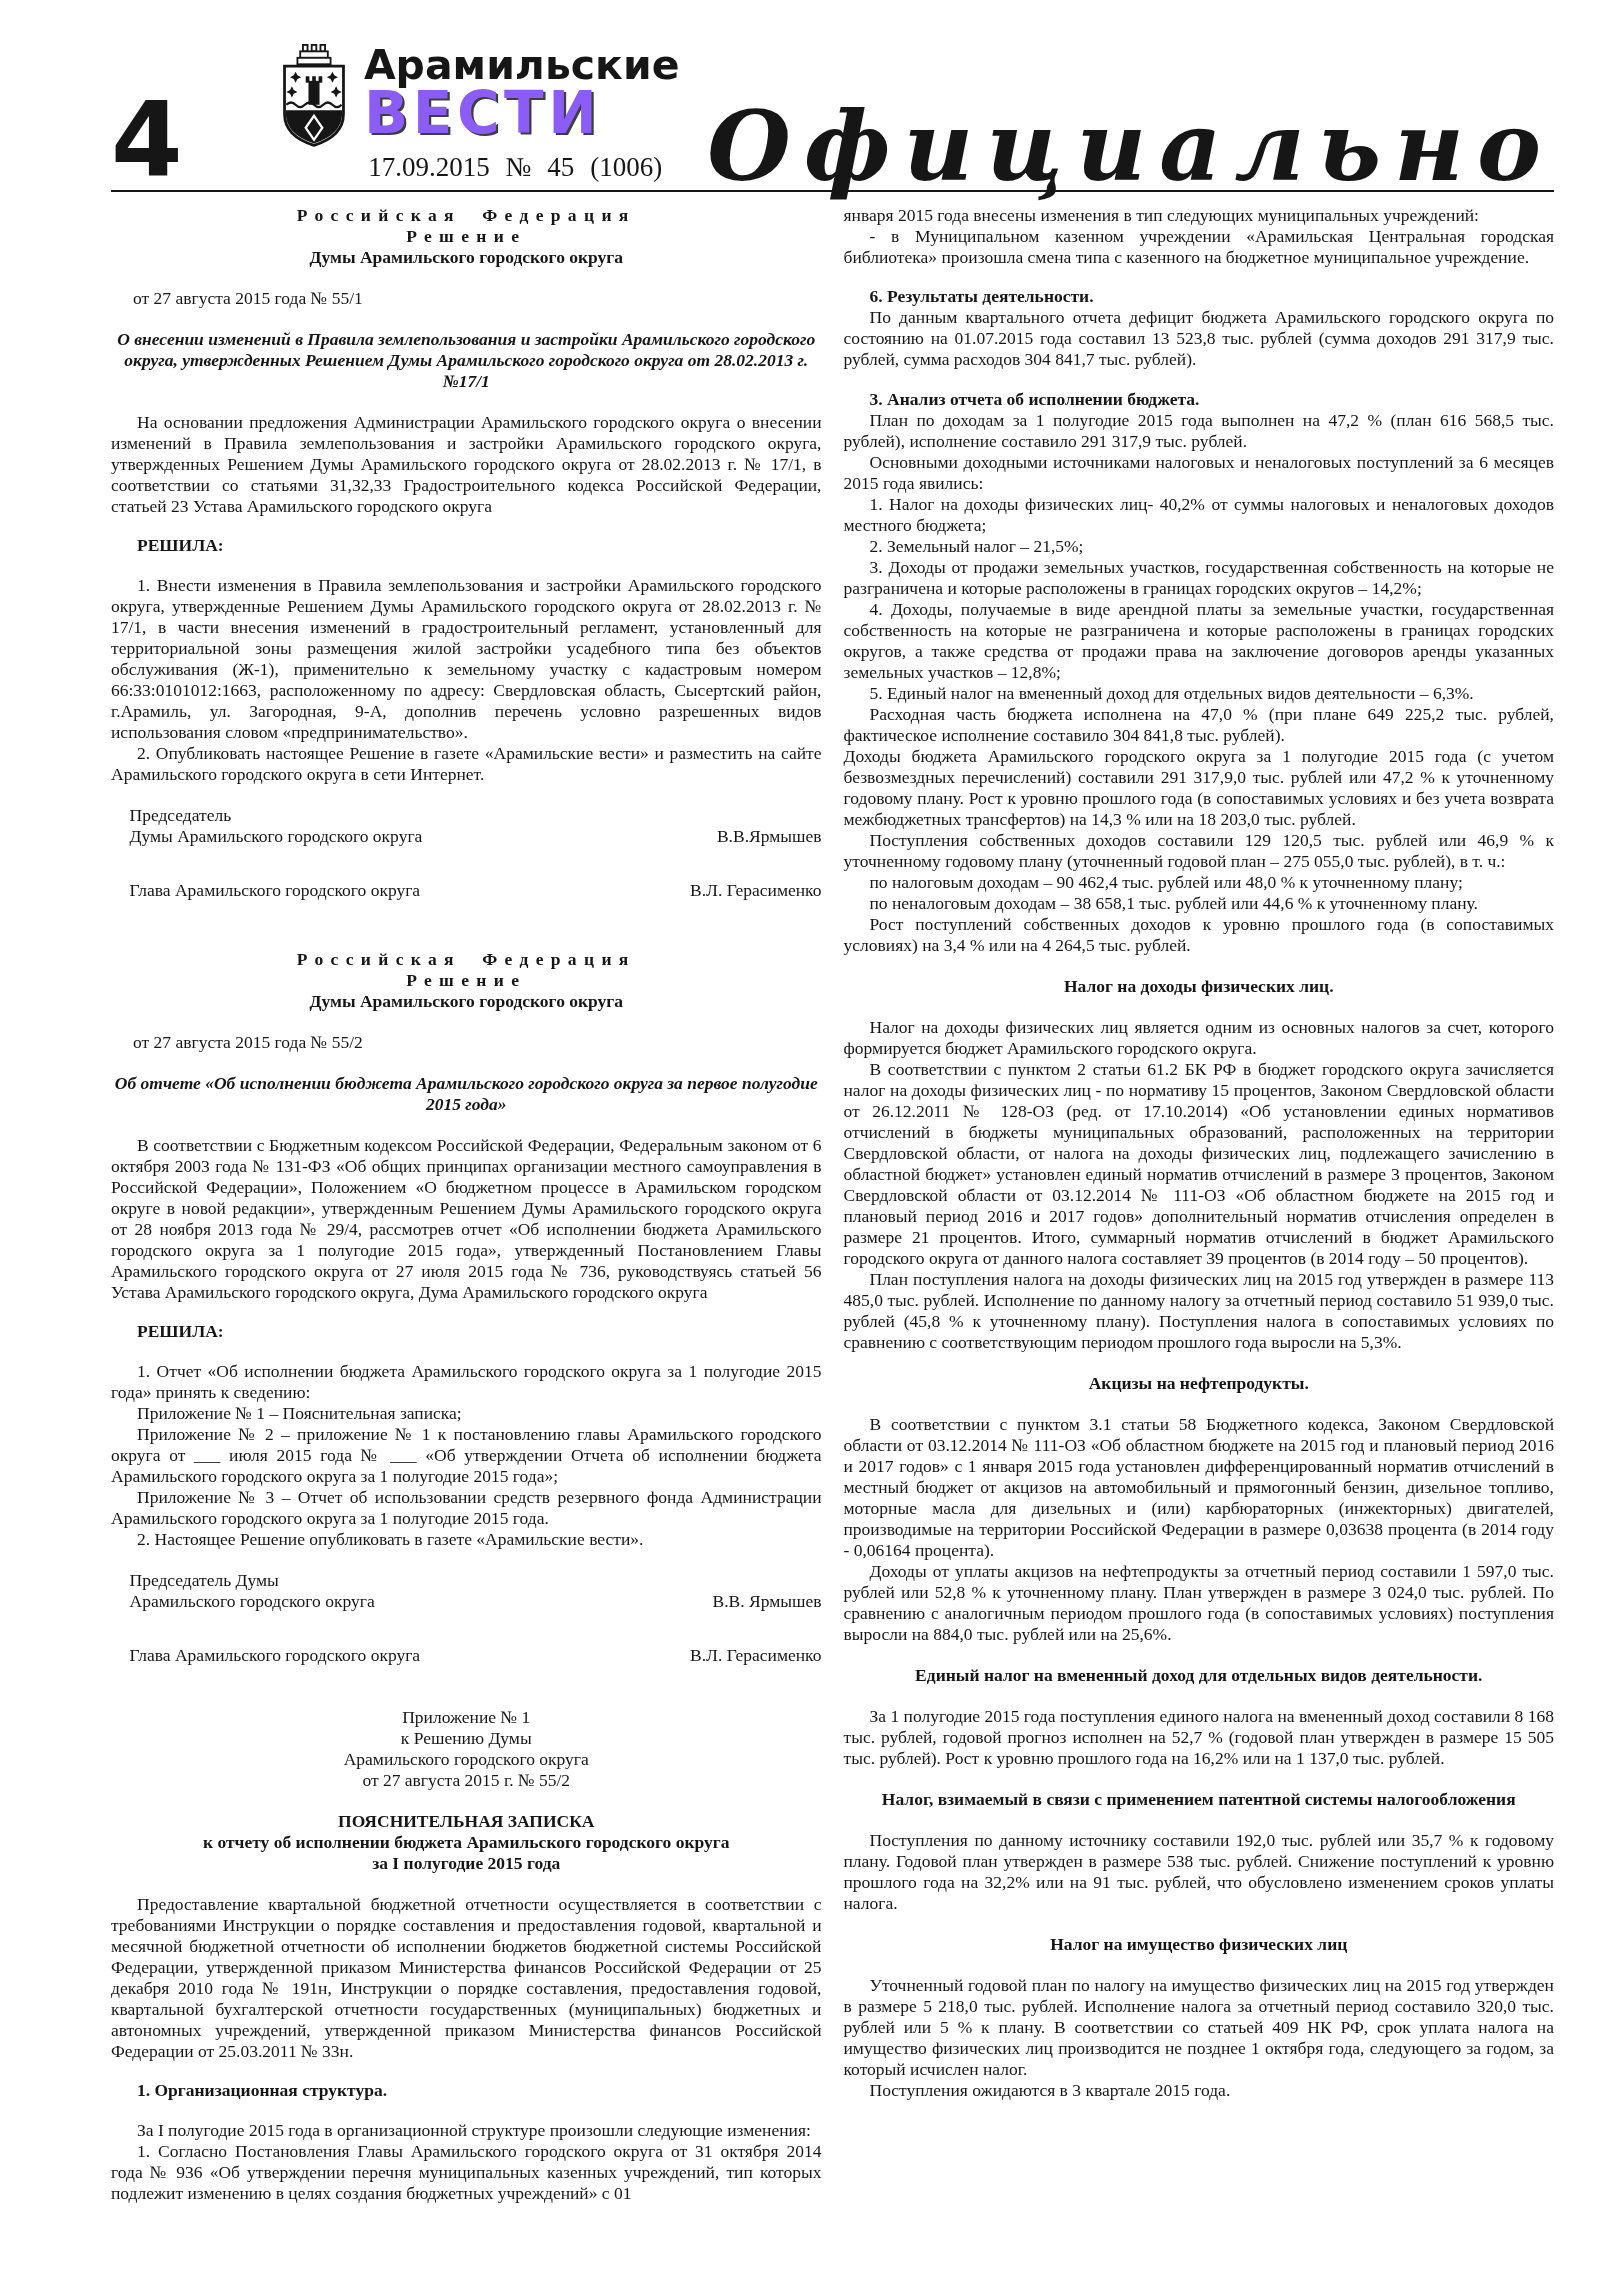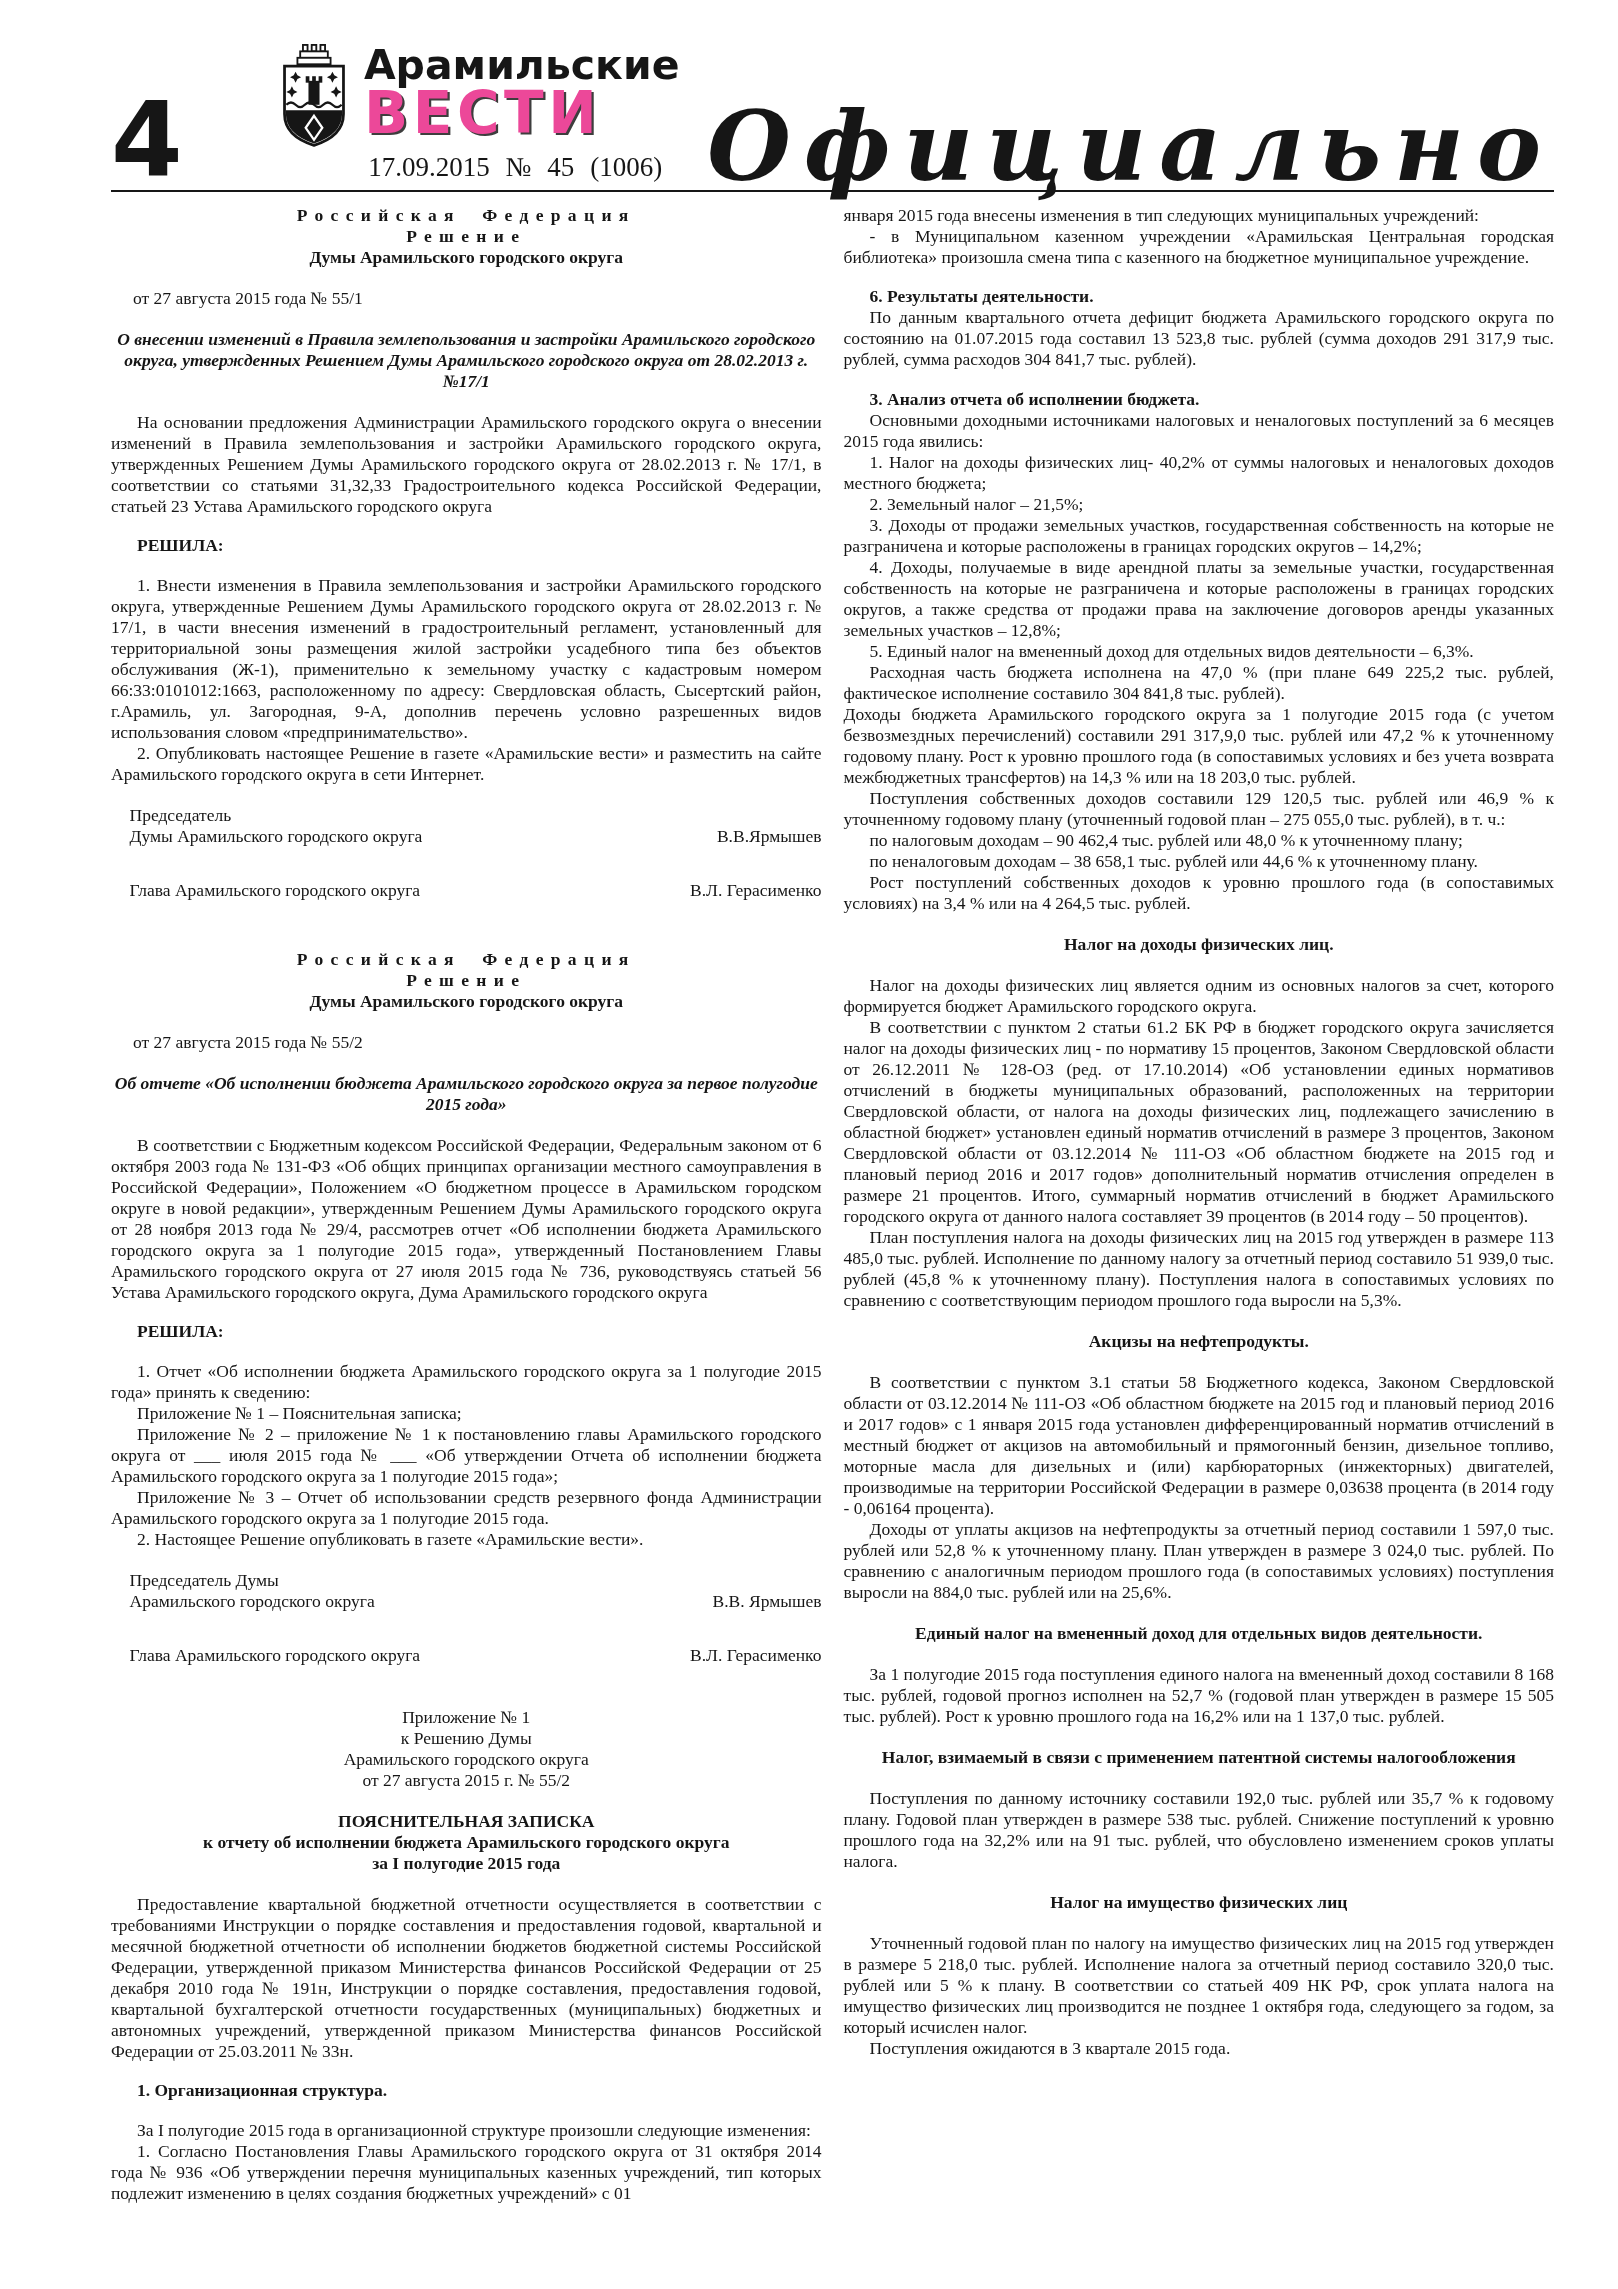--- a/index.html
+++ b/index.html
@@ -10,21 +10,21 @@
   
   .header{display:flex;align-items:flex-end;}
   .page-num{font-family:"DejaVu Sans", sans-serif;font-weight:bold;font-size:103px;
             line-height:.82;letter-spacing:-1.8px;margin-right:96px;}
   .masthead{display:flex;flex-direction:column;align-items:center;}
   .masthead-row{display:flex;align-items:flex-start;}
   .coat{margin-right:13px;flex:0 0 auto;}
   .mh-text{display:flex;flex-direction:column;align-items:flex-start;}
   .mh-top{font-family:"DejaVu Sans", sans-serif;font-weight:bold;font-size:41px;line-height:1.05;}
   .mh-bottom{font-family:"DejaVu Sans", sans-serif;font-weight:bold;font-size:58px;line-height:.92;
-             color:#ec4899;letter-spacing:4.6px;text-shadow:2.3px 2.3px 0 #3e3e3e;}
+             color:#8b5cf6;letter-spacing:4.6px;text-shadow:2.3px 2.3px 0 #3e3e3e;}
   .mh-date{font-size:27px;line-height:1.1;margin-top:3.7px;word-spacing:9.2px;align-self:center;
            margin-left:74px;}
   .section-title{margin-left:auto;font-family:"DejaVu Serif", serif;font-style:italic;
                  font-weight:bold;font-size:96px;line-height:.85;letter-spacing:13px;
                  white-space:nowrap;margin-bottom:-5.5px;}
   .header-rule{border-bottom:2.8px solid #161616;margin-top:7.4px;}
 
   
   .cols{display:flex;gap:22px;margin-top:13px;}
   .col{flex:1 1 0;font-size:17.5px;line-height:21px;}
@@ -155,20 +155,21 @@
         <div class="b-h">1. Организационная структура.</div>
         <div class="b-p">За I полугодие 2015 года в организационной структуре произошли следующие изменения:</div>
         <div class="b-p">1. Согласно Постановления Главы Арамильского городского округа от 31 октября 2014 года № 936 «Об утверждении перечня муниципальных казенных учреждений, тип которых подлежит изменению в целях создания бюджетных учреждений» с 01</div>
       </div>
     <div class="col" id="col-right">
         <div class="b-pn">января 2015 года внесены изменения в тип следующих муниципальных учреждений:</div>
         <div class="b-p">- в Муниципальном казенном учреждении «Арамильская Центральная городская библиотека» произошла смена типа с казенного на бюджетное муниципальное учреждение.</div>
         <div class="b-hs">6. Результаты деятельности.</div>
         <div class="b-p">По данным квартального отчета дефицит бюджета Арамильского городского округа по состоянию на 01.07.2015 года составил 13 523,8 тыс. рублей (сумма доходов 291 317,9 тыс. рублей, сумма расходов 304 841,7 тыс. рублей).</div>
         <div class="b-hs">3. Анализ отчета об исполнении бюджета.</div>
+        <div class="b-p">План по доходам за 1 полугодие 2015 года выполнен на 47,2 % (план 616 568,5 тыс. рублей), исполнение составило 291 317,9 тыс. рублей.</div>
         <div class="b-p">Основными доходными источниками налоговых и неналоговых поступлений за 6 месяцев 2015 года явились:</div>
         <div class="b-p">1. Налог на доходы физических лиц- 40,2% от суммы налоговых и неналоговых доходов местного бюджета;</div>
         <div class="b-p">2. Земельный налог – 21,5%;</div>
         <div class="b-p">3. Доходы от продажи земельных участков, государственная собственность на которые не разграничена и которые расположены в границах городских округов – 14,2%;</div>
         <div class="b-p">4. Доходы, получаемые в виде арендной платы за земельные участки, государственная собственность на которые не разграничена и которые расположены в границах городских округов, а также средства от продажи права на заключение договоров аренды указанных земельных участков – 12,8%;</div>
         <div class="b-p">5. Единый налог на вмененный доход для отдельных видов деятельности – 6,3%.</div>
         <div class="b-p">Расходная часть бюджета исполнена на 47,0 % (при плане 649 225,2 тыс. рублей, фактическое исполнение составило 304 841,8 тыс. рублей).</div>
         <div class="b-pn">Доходы бюджета Арамильского городского округа за 1 полугодие 2015 года (с учетом безвозмездных перечислений) составили 291 317,9,0 тыс. рублей или 47,2 % к уточненному годовому плану. Рост к уровню прошлого года (в сопоставимых условиях и без учета возврата межбюджетных трансфертов) на 14,3 % или на 18 203,0 тыс. рублей.</div>
         <div class="b-p">Поступления собственных доходов составили 129 120,5 тыс. рублей или 46,9 % к уточненному годовому плану (уточненный годовой план – 275 055,0 тыс. рублей), в т. ч.:</div>
         <div class="b-p">по налоговым доходам – 90 462,4 тыс. рублей или 48,0 % к уточненному плану;</div>

